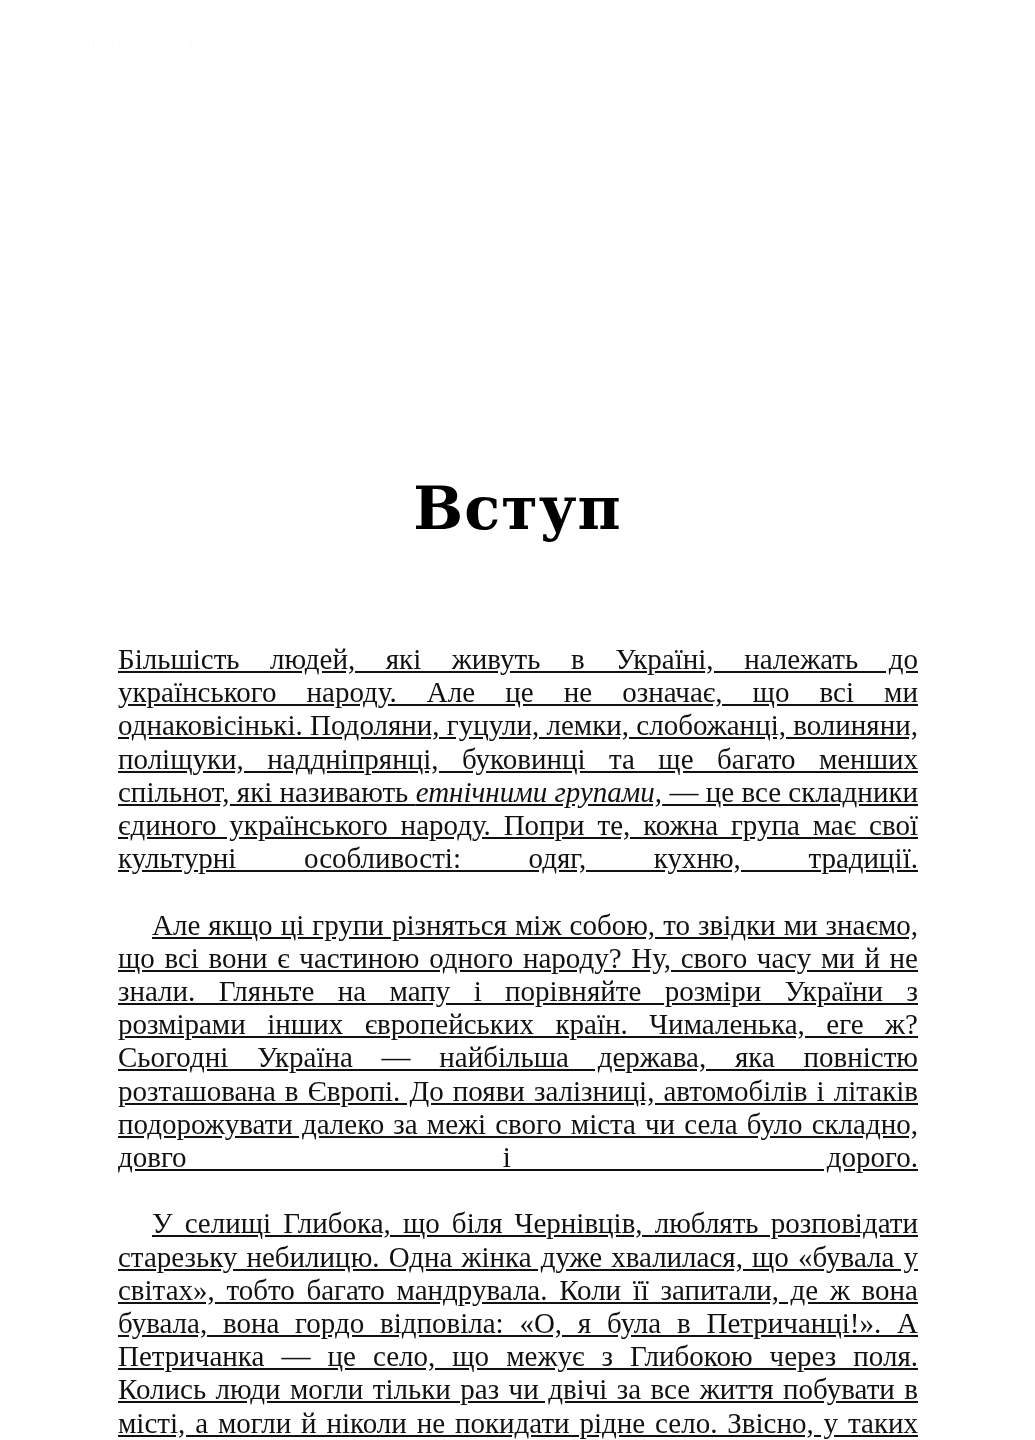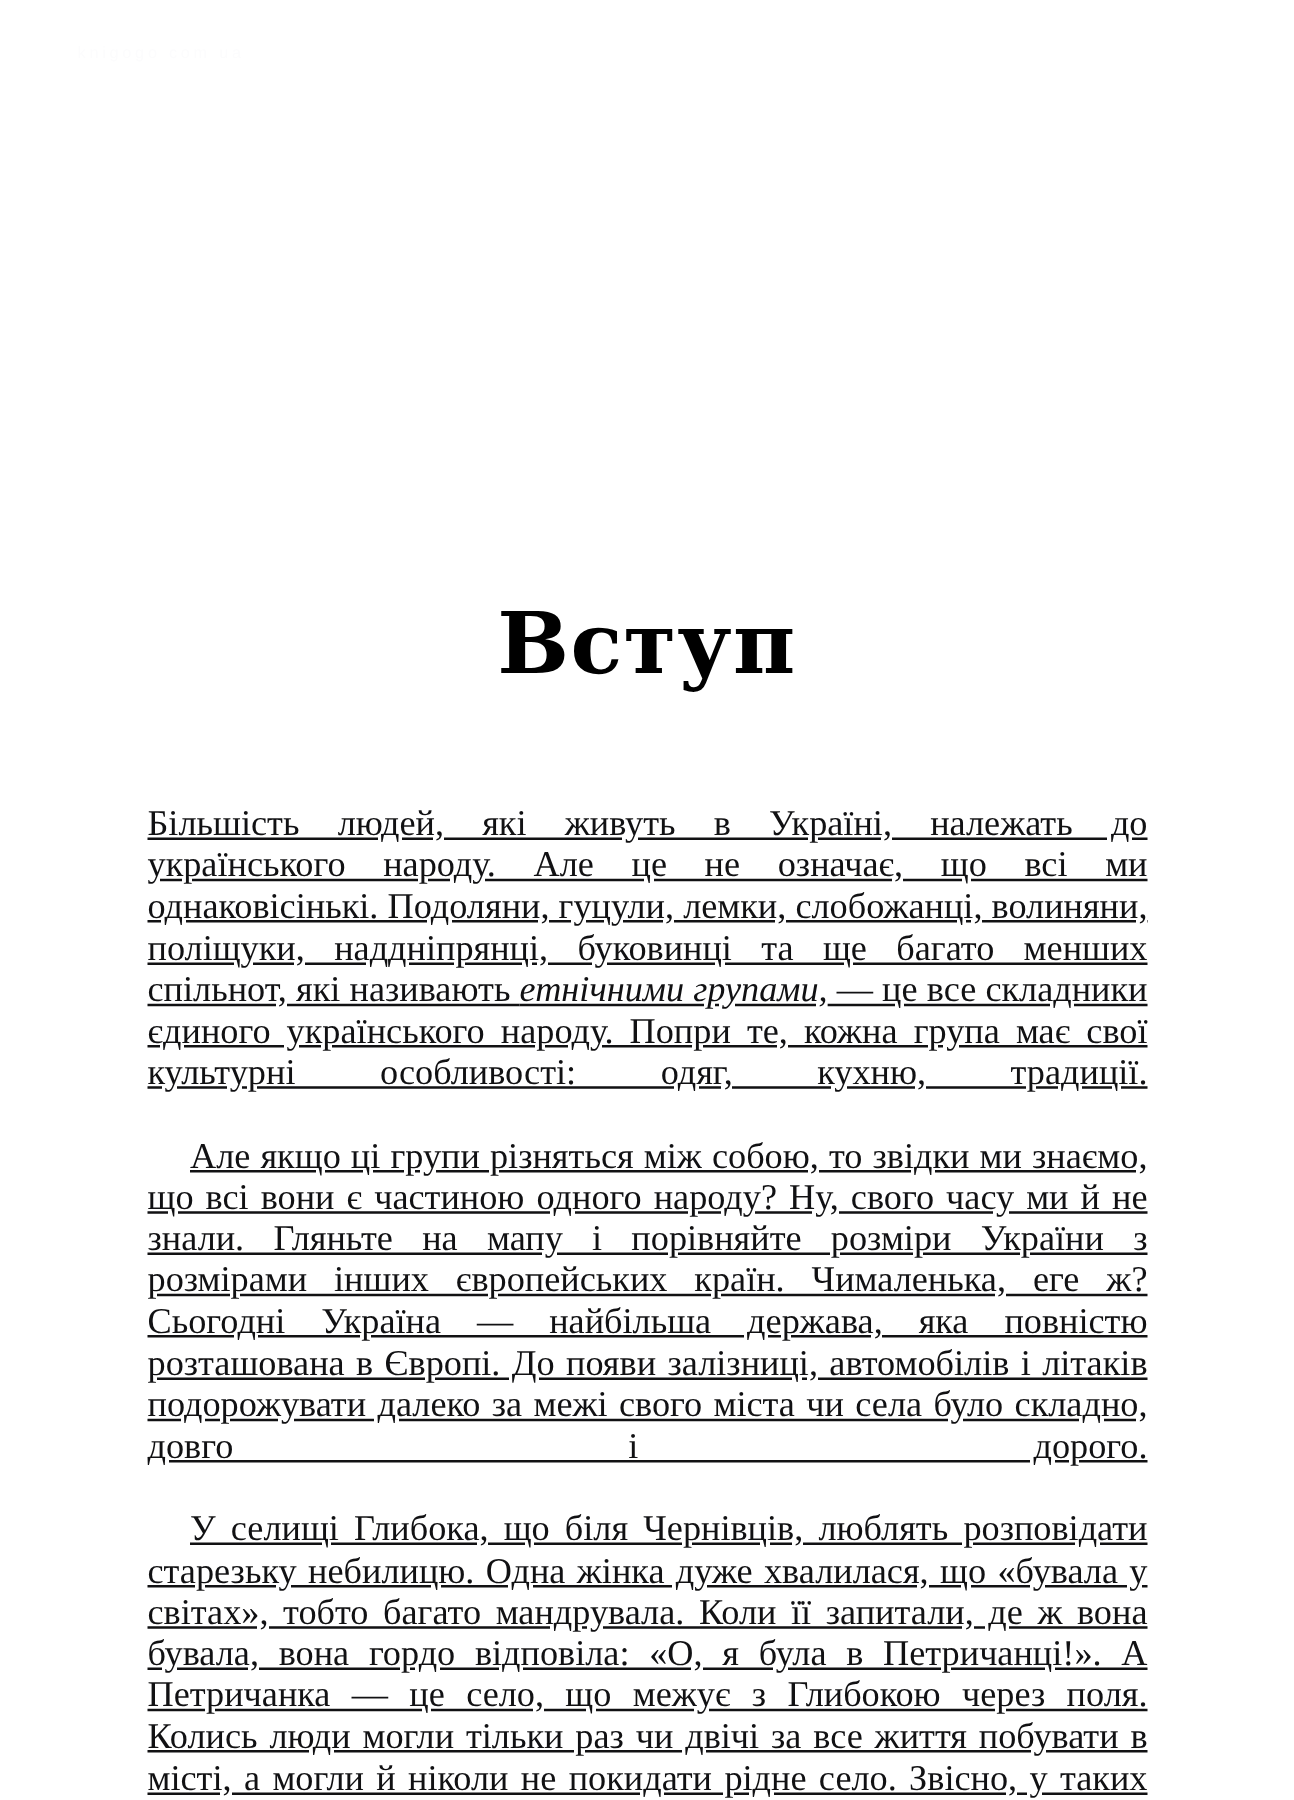--- a/index.html
+++ b/index.html
@@ -35,21 +35,21 @@
     pointer-events: none;
   }
 
   .chapter-title {
     position: absolute;
     left: 0;
     right: 0;
     top: 421px;
     text-align: center;
     font-family: "DejaVu Serif", "Liberation Serif", serif;
-    font-size: 68px;
+    font-size: 59px;
     line-height: 96px;
     font-weight: 700;
     letter-spacing: 1px;
     color: #000000;
     font-feature-settings: "kern" 1;
   }
 
   .body-text {
     position: absolute;
     left: 118px;

